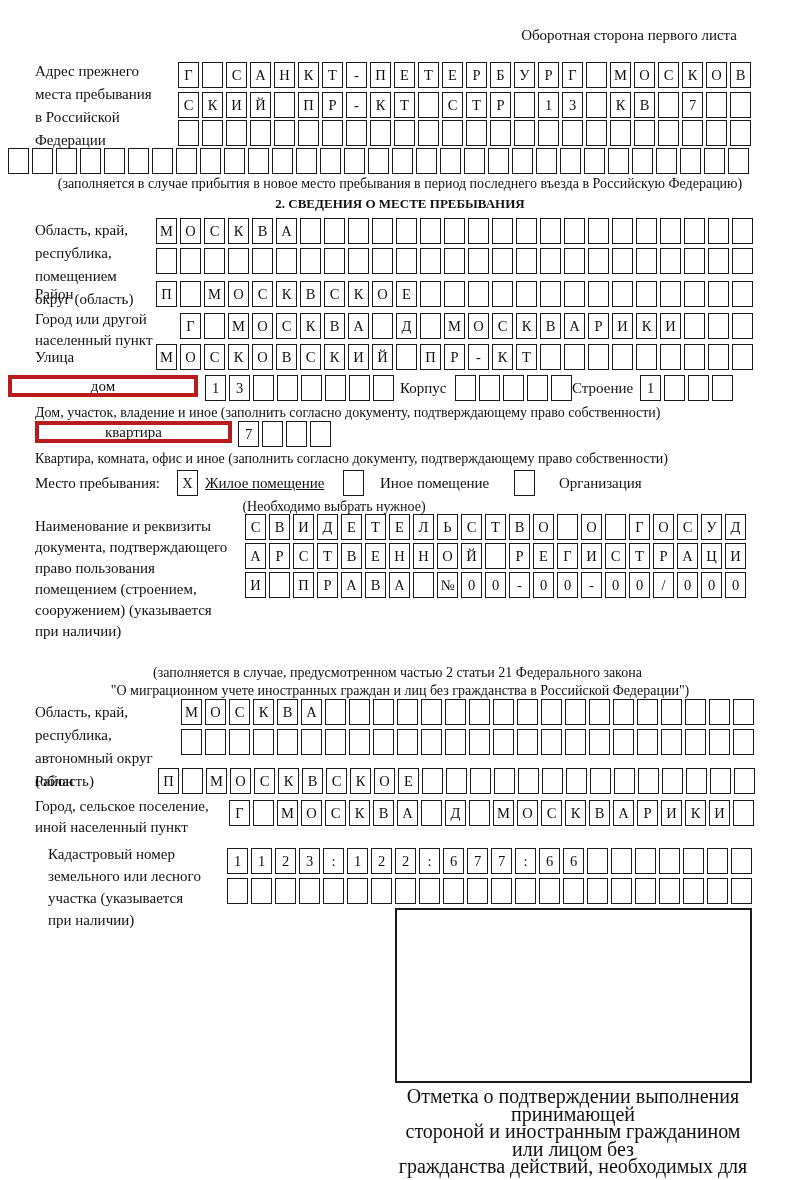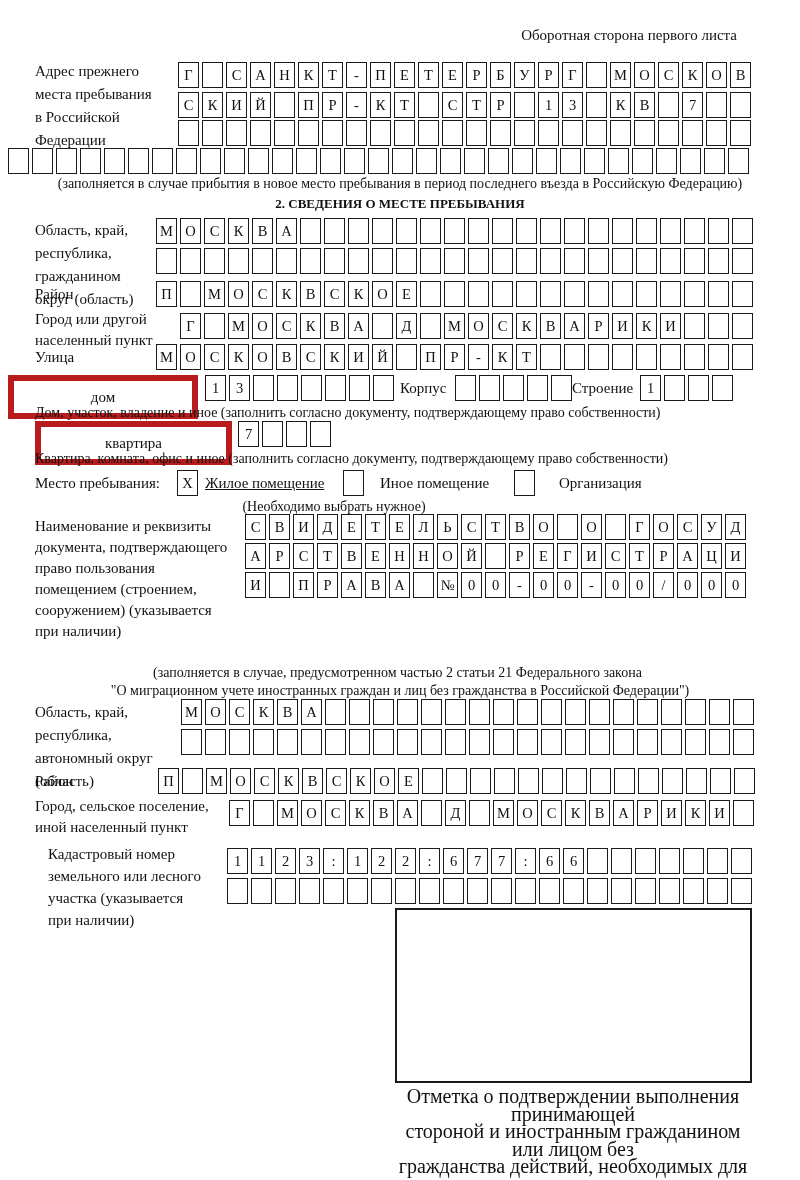--- a/index.html
+++ b/index.html
@@ -14,21 +14,21 @@
   .center{text-align:center;}
   .title{font-size:13px;font-weight:bold;text-align:center;width:800px;left:0;}
   .cells{display:flex;}
   .cell{
     box-sizing:border-box;width:21px;height:26px;margin-right:3px;
     border:1.8px solid #1a1a1a;display:flex;align-items:center;justify-content:center;
     font-size:14.5px;font-family:"Liberation Serif","DejaVu Serif",serif;color:#111;
     flex:0 0 auto;background:#fff;
   }
   .labelbox{
-    box-sizing:border-box;border:6px solid #b91c1c;height:44px;display:flex;
+    box-sizing:border-box;border:4px solid #b91c1c;height:22px;display:flex;
     align-items:center;justify-content:center;font-size:15px;background:#fff;
   }
   .bigbox{box-sizing:border-box;border:2px solid #1a1a1a;background:#fff;}
   .mark-cap{font-size:20px;line-height:17.6px;text-align:center;}
 </style>
 </head>
 <body>
 
 <div class="page">
 
@@ -151,21 +151,21 @@
       <span class="cell"></span>
       <span class="cell"></span>
     </div>
   <div class="abs cap center" style="left:0;top:176px;width:800px;">(заполняется в случае прибытия в новое место пребывания в период последнего въезда в Российскую Федерацию)</div>
 
   <div class="abs title" style="top:196px;">2. СВЕДЕНИЯ О МЕСТЕ ПРЕБЫВАНИЯ</div>
 
   <div class="abs label" style="left:35px;top:219px;">
     <div>Область, край,</div>
     <div>республика,</div>
-    <div>гражданином</div>
+    <div>помещением</div>
     <div>округ (область)</div>
   </div>
   <div class="abs cells" style="left:156px;top:218px;">
       <span class="cell">М</span>
       <span class="cell">О</span>
       <span class="cell">С</span>
       <span class="cell">К</span>
       <span class="cell">В</span>
       <span class="cell">А</span>
       <span class="cell"></span>

